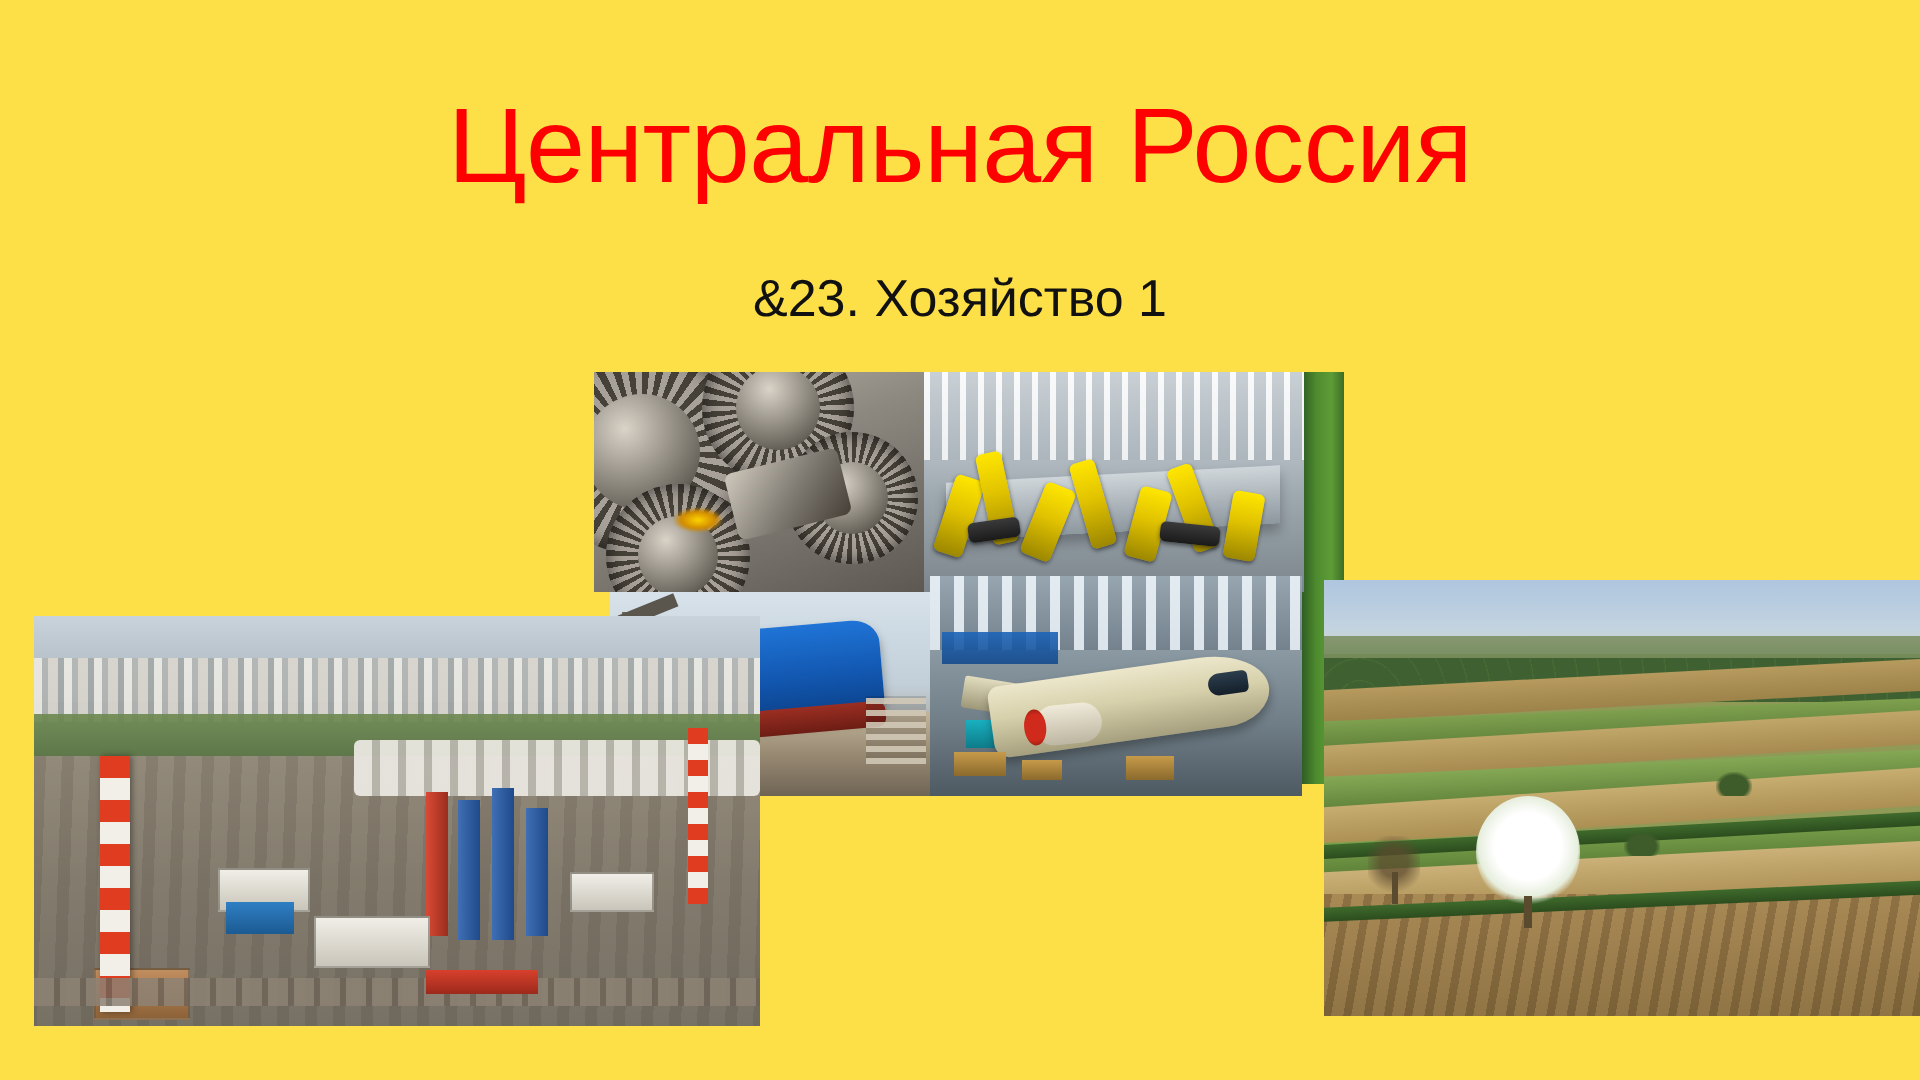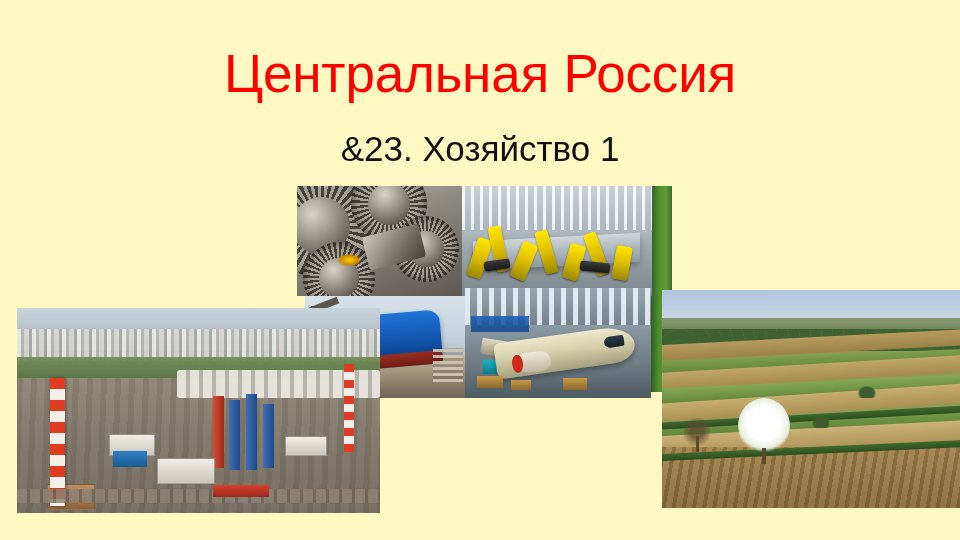--- a/index.html
+++ b/index.html
@@ -12,21 +12,21 @@
     height: 540px;
     position: relative;
     overflow: hidden;
     font-family: "Liberation Sans", sans-serif;
   }
   .slide {
     position: absolute;
     left: 0; top: 0;
     width: 960px;
     height: 540px;
-    background: #fef9c3;
+    background: #fde047;
     overflow: hidden;
   }
 
   
   .slide-title {
     position: absolute;
     left: 0;
     top: 44px;
     width: 960px;
     text-align: center;
@@ -36,21 +36,21 @@
     color: #FF0000;
     letter-spacing: -0.2px;
     white-space: nowrap;
   }
   .slide-subtitle {
     position: absolute;
     left: 0;
     top: 128px;
     width: 960px;
     text-align: center;
-    font-size: 35px;
+    font-size: 26px;
     line-height: 42px;
     font-weight: 400;
     color: #111111;
     white-space: nowrap;
   }
 
   
   .photo {
     position: absolute;
     overflow: hidden;

